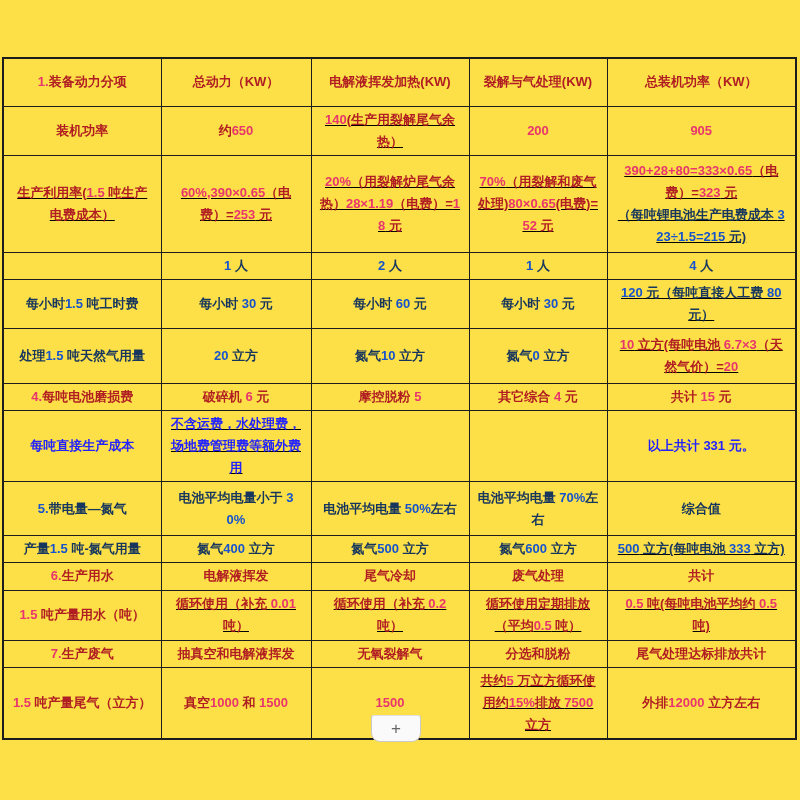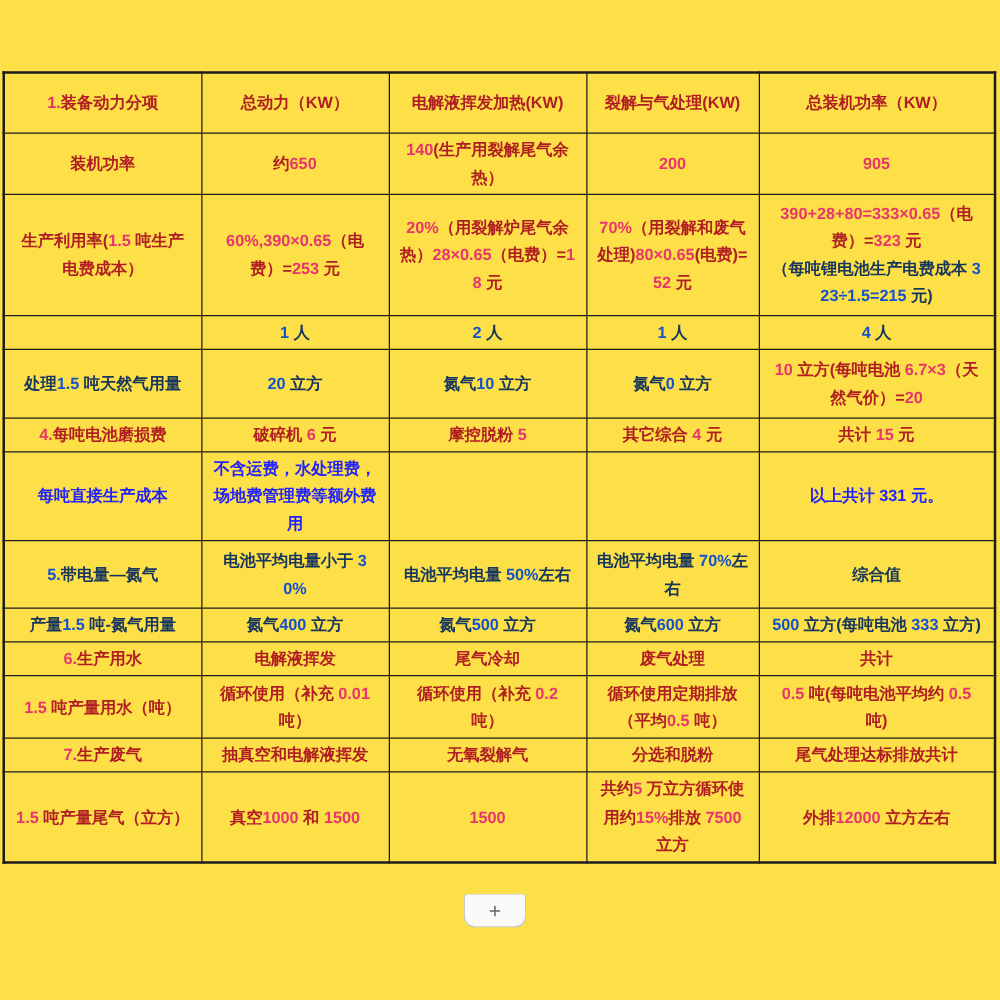--- a/index.html
+++ b/index.html
@@ -26,21 +26,21 @@
     border: 1.5px solid #1c1c1c;
     vertical-align: middle;
     padding: 2px 8px;
     font-size: 13px;
     font-weight: bold;
     line-height: 1.7;
     text-align: center;
     word-break: break-all;
     overflow: hidden;
   }
-  td.align-left { text-align: left; }
+  td.align-left { text-align: left; text-decoration: underline; }
   .c-red  { color: var(--red); }
   .c-navy { color: var(--navy); }
   .c-blue { color: var(--blue); }
   .num-red  { color: var(--red-num); }
   .num-navy { color: var(--navy-num); }
   .num-blue { color: var(--blue); }
   .seg { display: block; }
   .add-btn {
     position: absolute;
     left: 371px; top: 715px;
@@ -82,33 +82,40 @@
         <tr style="height: 42px;">
           <td><span class="c-red">装机功率</span></td>
           <td><span class="c-red">约<span class="num-red">650</span></span></td>
           <td class="align-left"><span class="c-red"><span class="num-red">140</span>(生产用裂解尾气余热）</span></td>
           <td><span class="c-red"><span class="num-red">200</span></span></td>
           <td><span class="c-red"><span class="num-red">905</span></span></td>
         </tr>
         <tr style="height: 97px;">
           <td class="align-left"><span class="c-red">生产利用率(<span class="num-red">1.5</span> 吨生产电费成本）</span></td>
           <td class="align-left"><span class="c-red"><span class="num-red">60%,390×0.65</span>（电费）=<span class="num-red">253</span> 元</span></td>
-          <td class="align-left"><span class="c-red"><span class="num-red">20%</span>（用裂解炉尾气余热）<span class="num-red">28×0.65</span>（电费）=<span class="num-red">18</span> 元</span></td>
+          <td class="align-left"><span class="c-red"><span class="num-red">20%</span>（用裂解炉尾气余热）<span class="num-red">28×1.19</span>（电费）=<span class="num-red">18</span> 元</span></td>
           <td class="align-left"><span class="c-red"><span class="num-red">70%</span>（用裂解和废气处理)<span class="num-red">80×0.65</span>(电费)=<span class="num-red">52</span> 元</span></td>
           <td class="align-left">
             <span class="seg c-red"><span class="num-red">390+28+80=333×0.65</span>（电费）=<span class="num-red">323</span> 元</span>
             <span class="seg c-navy">（每吨锂电池生产电费成本 <span class="num-navy">323÷1.5=215</span> 元)</span>
           </td>
         </tr>
         <tr style="height: 24px;">
           <td><span class="c-navy"></span></td>
           <td><span class="c-navy"><span class="num-navy">1</span> 人</span></td>
           <td><span class="c-navy"><span class="num-navy">2</span> 人</span></td>
           <td><span class="c-navy"><span class="num-navy">1</span> 人</span></td>
           <td><span class="c-navy"><span class="num-navy">4</span> 人</span></td>
+        </tr>
+        <tr style="height: 24px;">
+          <td><span class="c-navy">每小时<span class="num-navy">1.5</span> 吨工时费</span></td>
+          <td><span class="c-navy">每小时 <span class="num-navy">30</span> 元</span></td>
+          <td><span class="c-navy">每小时 <span class="num-navy">60</span> 元</span></td>
+          <td><span class="c-navy">每小时 <span class="num-navy">30</span> 元</span></td>
+          <td class="align-left"><span class="c-navy"><span class="num-navy">120</span> 元（每吨直接人工费 <span class="num-navy">80</span> 元）</span></td>
         </tr>
         <tr style="height: 55px;">
           <td><span class="c-navy">处理<span class="num-navy">1.5</span> 吨天然气用量</span></td>
           <td><span class="c-navy"><span class="num-navy">20</span> 立方</span></td>
           <td><span class="c-navy">氮气<span class="num-navy">10</span> 立方</span></td>
           <td><span class="c-navy">氮气<span class="num-navy">0</span> 立方</span></td>
           <td class="align-left"><span class="c-red"><span class="num-red">10</span> 立方(每吨电池 <span class="num-red">6.7×3</span>（天然气价）=<span class="num-red">20</span></span></td>
         </tr>
         <tr style="height: 26px;">
           <td><span class="c-red"><span class="num-red">4.</span>每吨电池磨损费</span></td>

